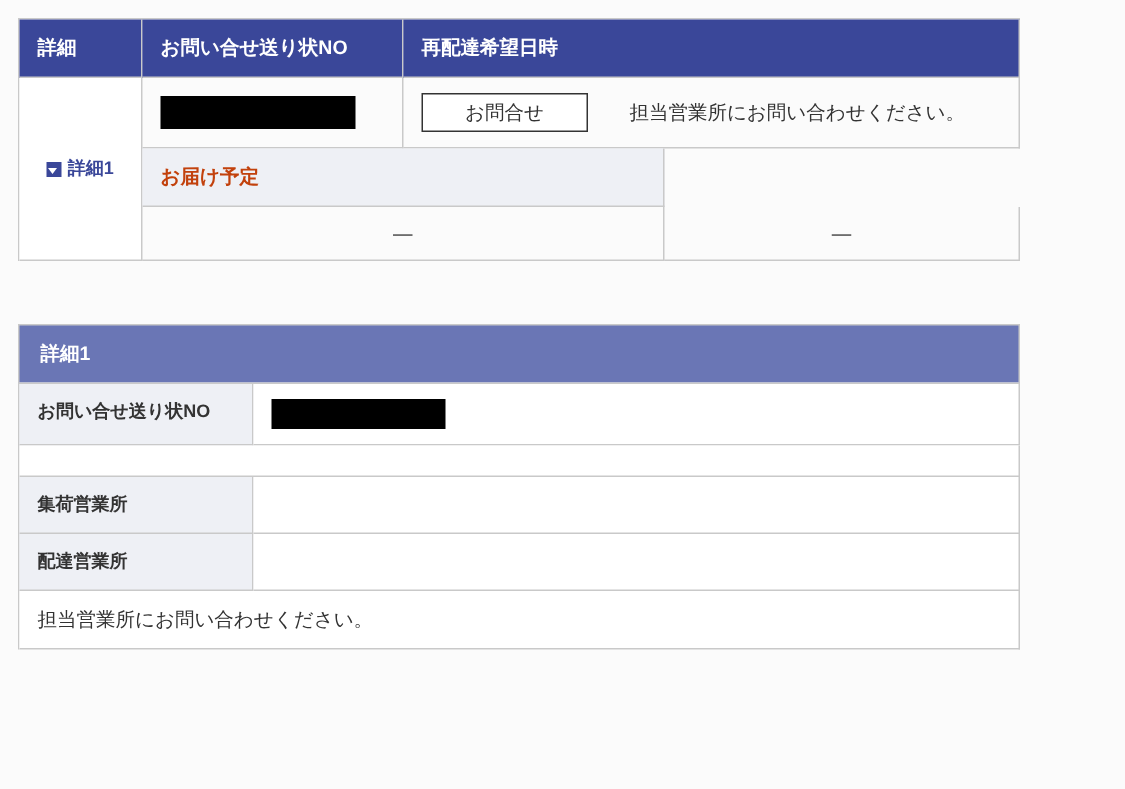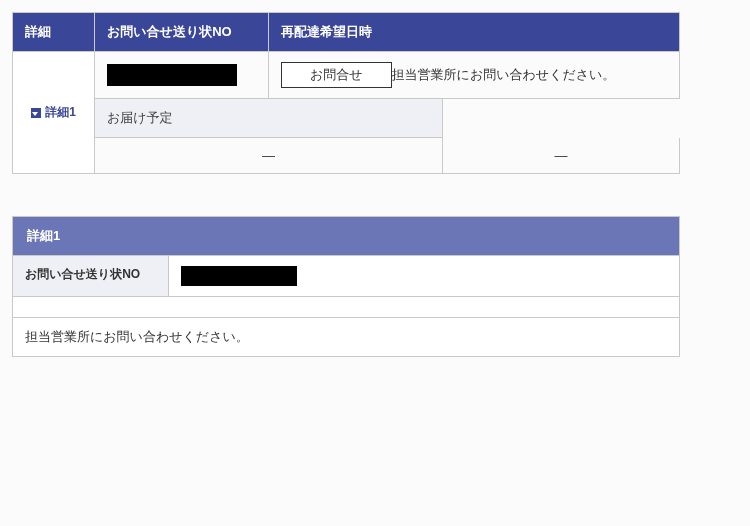--- a/index.html
+++ b/index.html
@@ -27,22 +27,22 @@
     display: flex;
     align-items: center;
   }
   .hd {
     background: #3a4799;
     color: #fff;
     font-weight: bold;
   }
   .subhd {
     background: #eef0f5;
-    font-weight: normal;
-    color: #404040;
+    font-weight: bold;
+    color: #c2410c;
   }
   .rowspan-left {
     width: 82px;
     border-right: 1px solid #c9c9c9;
     border-bottom: 1px solid #c9c9c9;
     background: #fff;
     display: flex;
     align-items: center;
     justify-content: center;
   }
@@ -53,21 +53,21 @@
   .c-redeliv-hdr { flex: 1; }
 
   .c-top-detail-hdr { width: 82px; }
   .blackbox {
     display: inline-block;
     width: 130px;
     height: 22px;
     background: #000;
   }
   .c-track-val { width: 174px; }
-  .c-status-val { flex: 1; }
+  .c-status-val { flex: 1; gap: 28px; }
   .btn-inquiry {
     display: inline-block;
     border: 1px solid #333;
     background: #fff;
     padding: 3px 28px;
     font-size: 13px;
     cursor: pointer;
   }
   .status-msg { color: #333; }
   .dash-cell { justify-content: center; }
@@ -192,17 +192,25 @@
     <div class="drow">
       <div class="dlabel">お問い合せ送り状NO</div>
       <div class="dval">
         <span class="blackbox-sm"></span>
       </div>
     </div>
     <div class="drow">
       <div class="dval"></div>
     </div>
     <div class="drow">
+      <div class="dlabel">集荷営業所</div>
+      <div class="dval"></div>
+    </div>
+    <div class="drow">
+      <div class="dlabel">配達営業所</div>
+      <div class="dval"></div>
+    </div>
+    <div class="drow">
       <div class="dval">担当営業所にお問い合わせください。</div>
     </div>
   </div>
 
 </div>
 
 </body></html>

